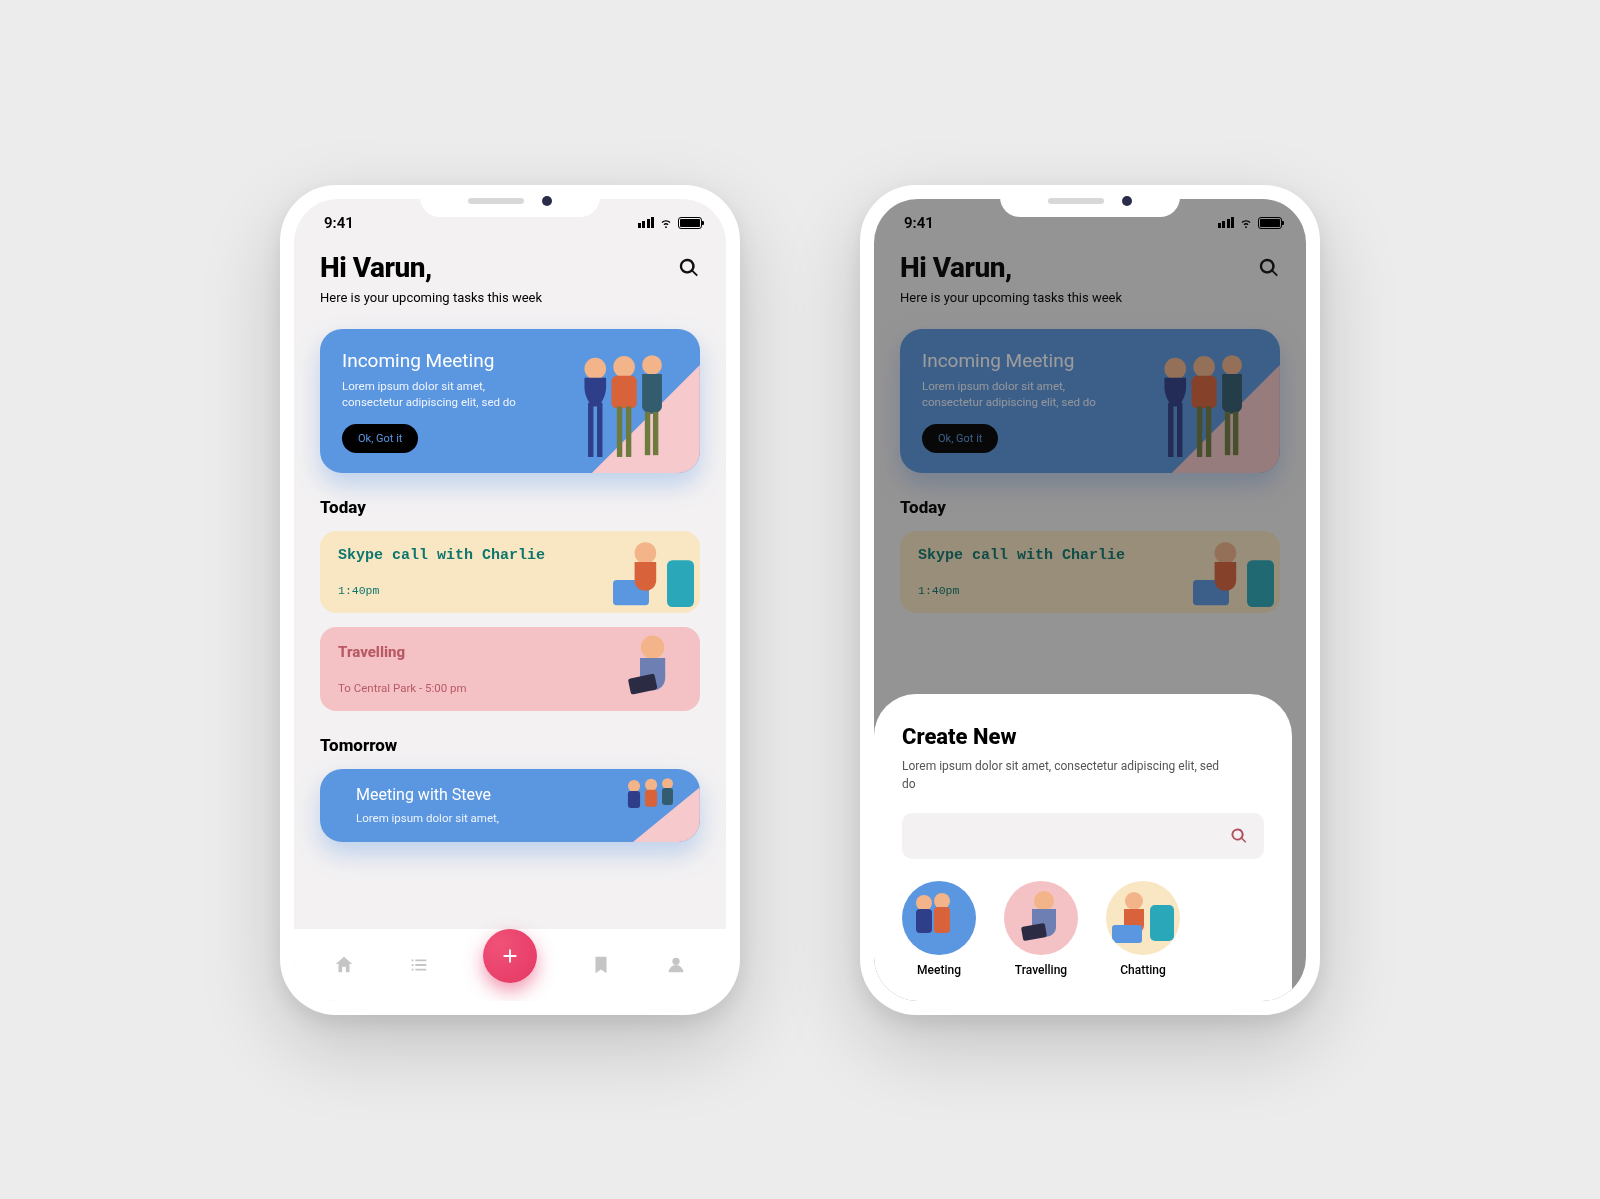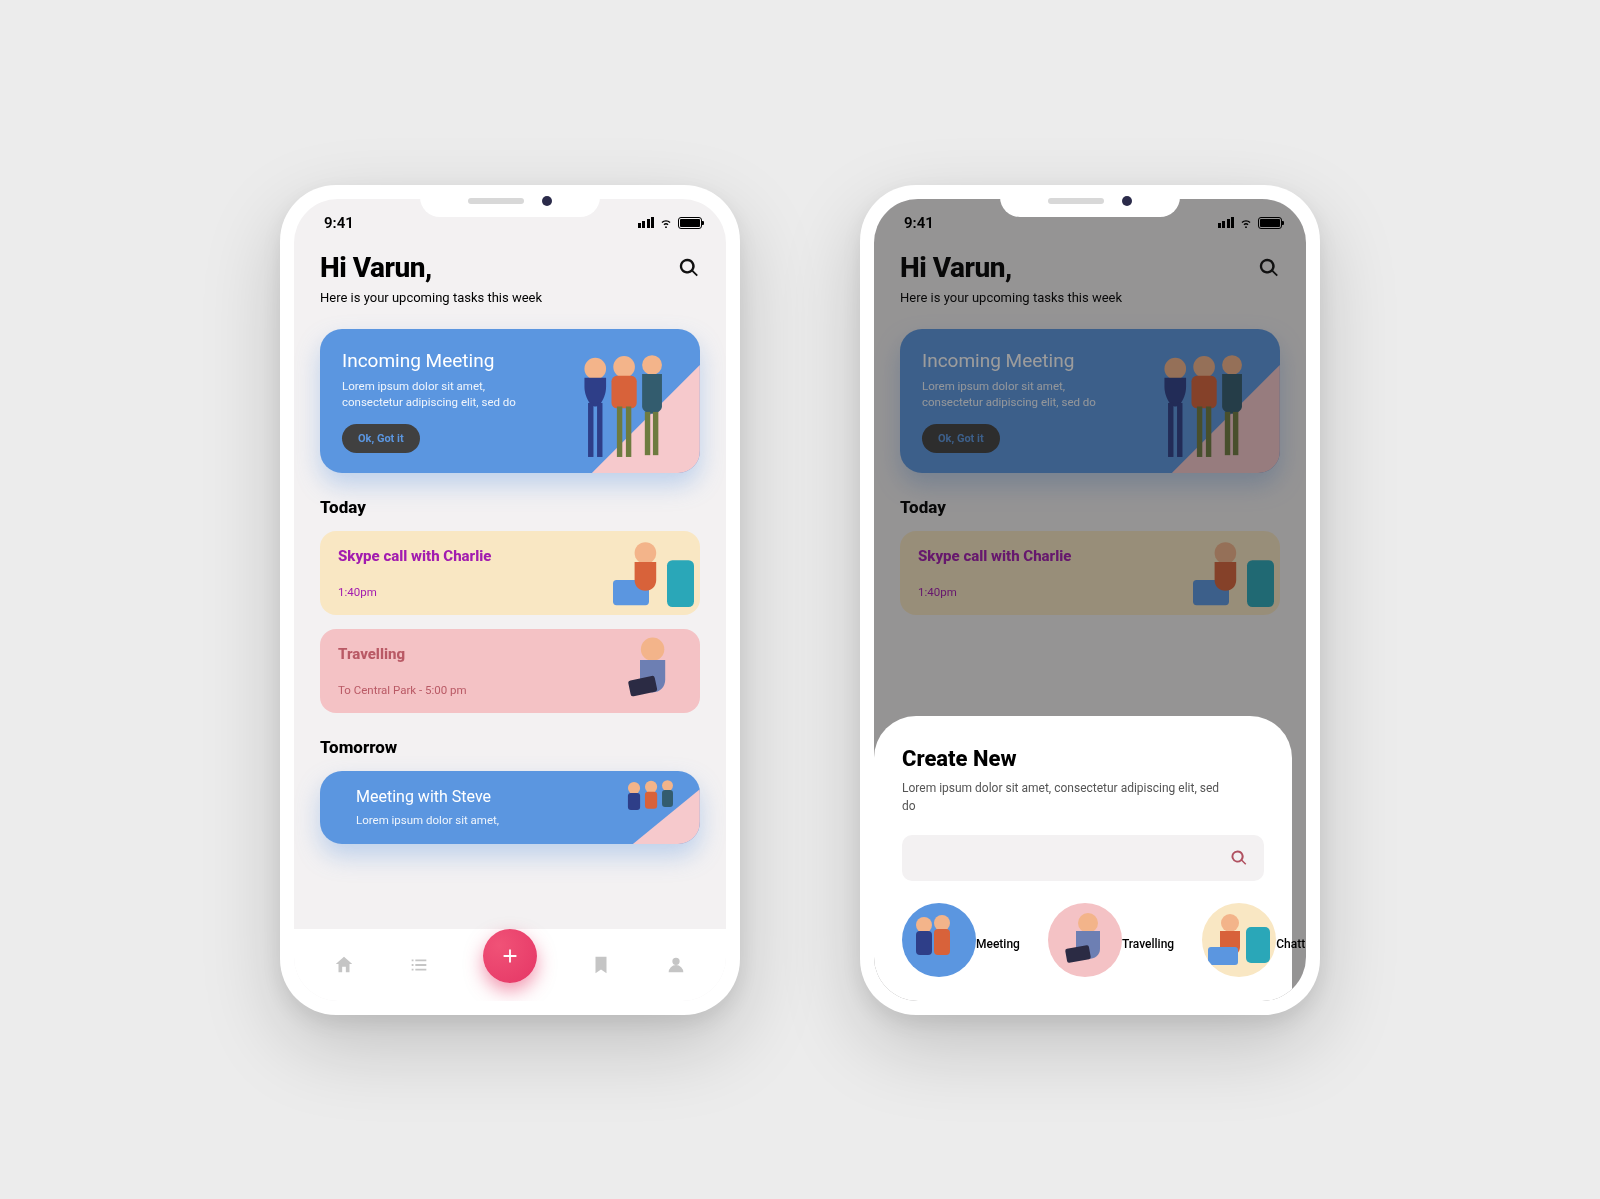--- a/index.html
+++ b/index.html
@@ -66,33 +66,33 @@
     border-radius: 22px;
     padding: 20px 22px;
     position: relative;
     overflow: hidden;
     margin-top: 24px;
   }
   .card.blue { background: #5b96e0; color:#fff; box-shadow: 0 12px 24px rgba(91,150,224,0.35); }
   .card-title { font-weight: 400; font-size: 19px; }
   .card-desc { font-size: 11.5px; opacity: 0.9; margin-top: 6px; max-width: 58%; line-height: 1.4; }
   .card-btn {
-    display:inline-block; margin-top:14px; background:#404040; color:#5b96e0;
-    font-size:11px; font-weight:700; padding:8px 16px; border-radius:16px; cursor:pointer;
+    display:inline-block; margin-top:14px; background:#000000; color:#5b96e0;
+    font-size:11px; font-weight:400; padding:8px 16px; border-radius:16px; cursor:pointer;
   }
   .section-h { font-weight:800; font-size:17px; margin-top:24px; }
   .row {
     border-radius: 16px;
     padding: 16px 18px;
     margin-top: 14px;
     position: relative;
     overflow: hidden;
     cursor: pointer;
   }
-  .row.yellow { background:#f9e7c3; color:#a21caf; }
+  .row.yellow { background:#f9e7c3; color:#0f766e;font-family:Liberation Mono, monospace; }
   .row.pink { background:#f4c2c5; color:#b95965; }
   .row-title { font-weight:800; font-size:15px; }
   .row-sub { font-size:11.5px; margin-top:20px; }
   
   .illus { position:absolute; right:0; top:0; bottom:0; width:46%; pointer-events:none; }
   .illus svg { width:100%; height:100%; }
   .illus-sm { position:absolute; right:6px; top:4px; bottom:0; width:90px; pointer-events:none; }
   
   .nav {
     position:absolute; bottom:0; left:0; right:0; height:72px;
@@ -119,21 +119,21 @@
     padding: 30px 28px 24px 28px;
     z-index:6;
   }
   .sheet-title { font-weight:800; font-size:22px; }
   .sheet-desc { font-size:12px; color:#555; margin-top:8px; line-height:1.5; max-width:92%; }
   .sheet-search {
     margin-top:20px; height:46px; background:#f3f1f2; border-radius:10px;
     display:flex; align-items:center; justify-content:flex-end; padding:0 16px;
   }
   .sheet-cats { display:flex; gap:28px; margin-top:22px; justify-content:flex-start; }
-  .cat { display:flex; flex-direction:row; align-items:center; cursor:pointer; }
+  .cat { display:flex; flex-direction:column; align-items:center; cursor:pointer; }
   .cat-ic { width:74px; height:74px; border-radius:50%; overflow:hidden; display:flex; align-items:center; justify-content:center; }
   .cat-lbl { font-size:12px; font-weight:500; margin-top:8px; }
 </style>
 </head>
 <body>
 
 <div class="phone">
   <div class="notch">
     <span class="speaker"></span>
       <span class="cam"></span>

